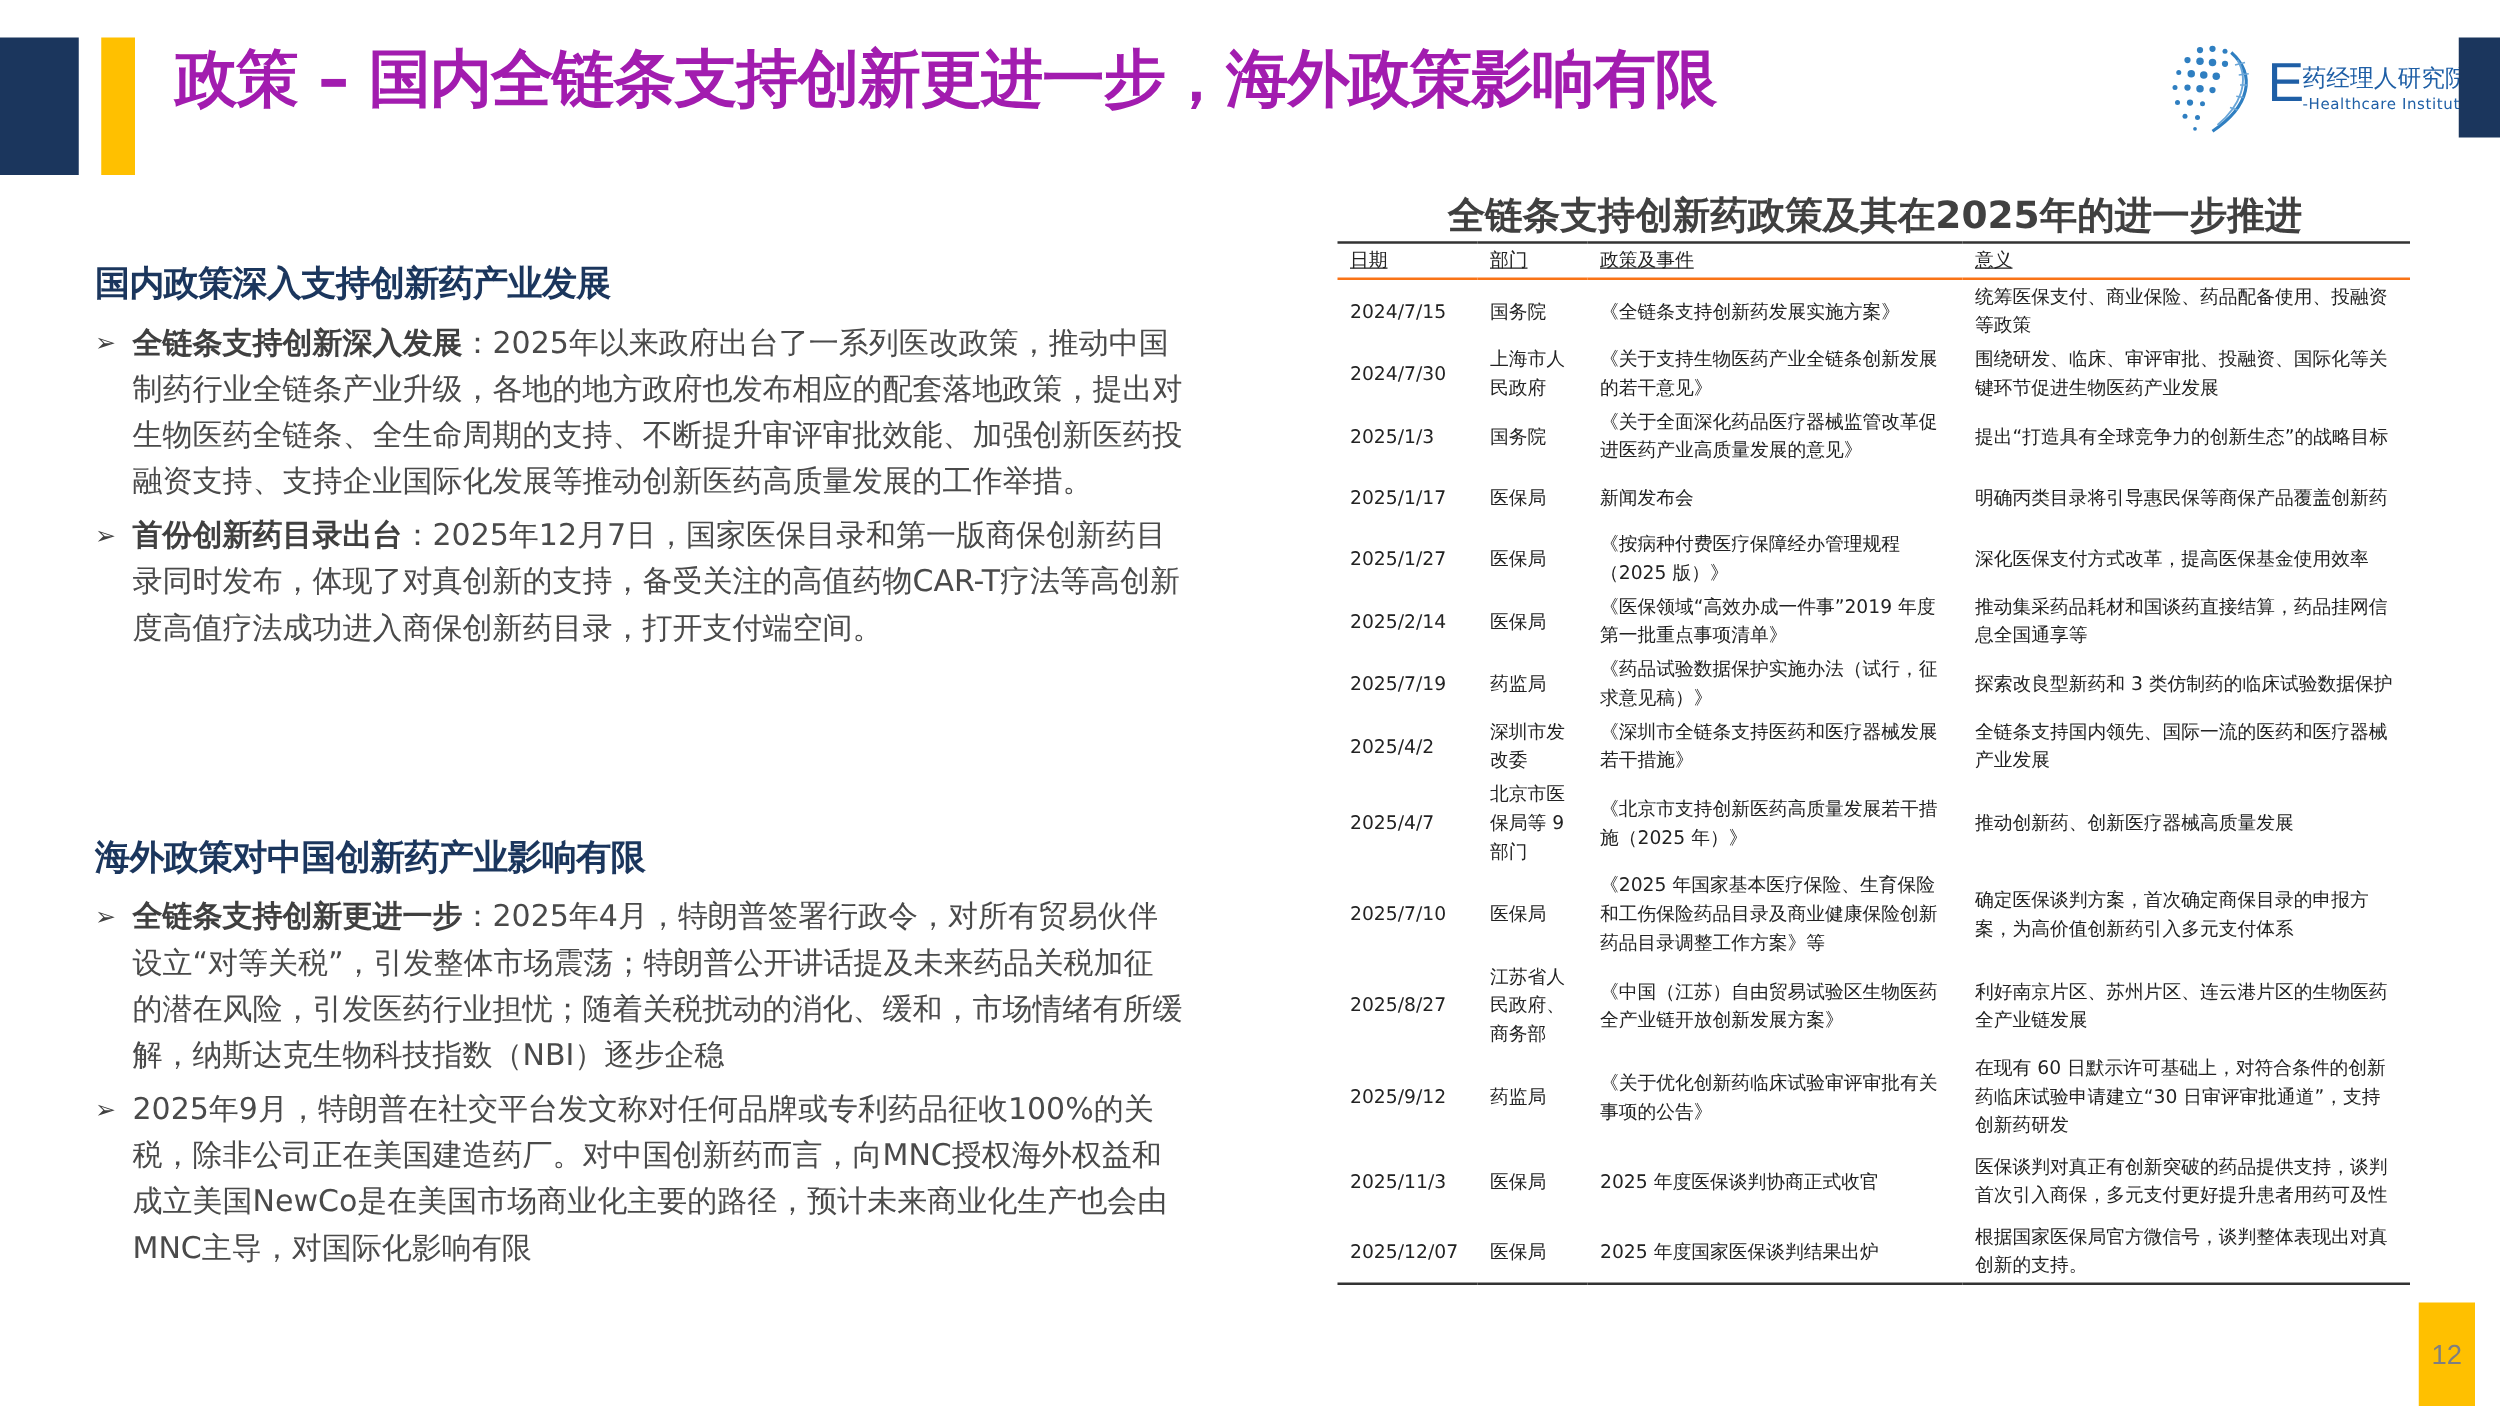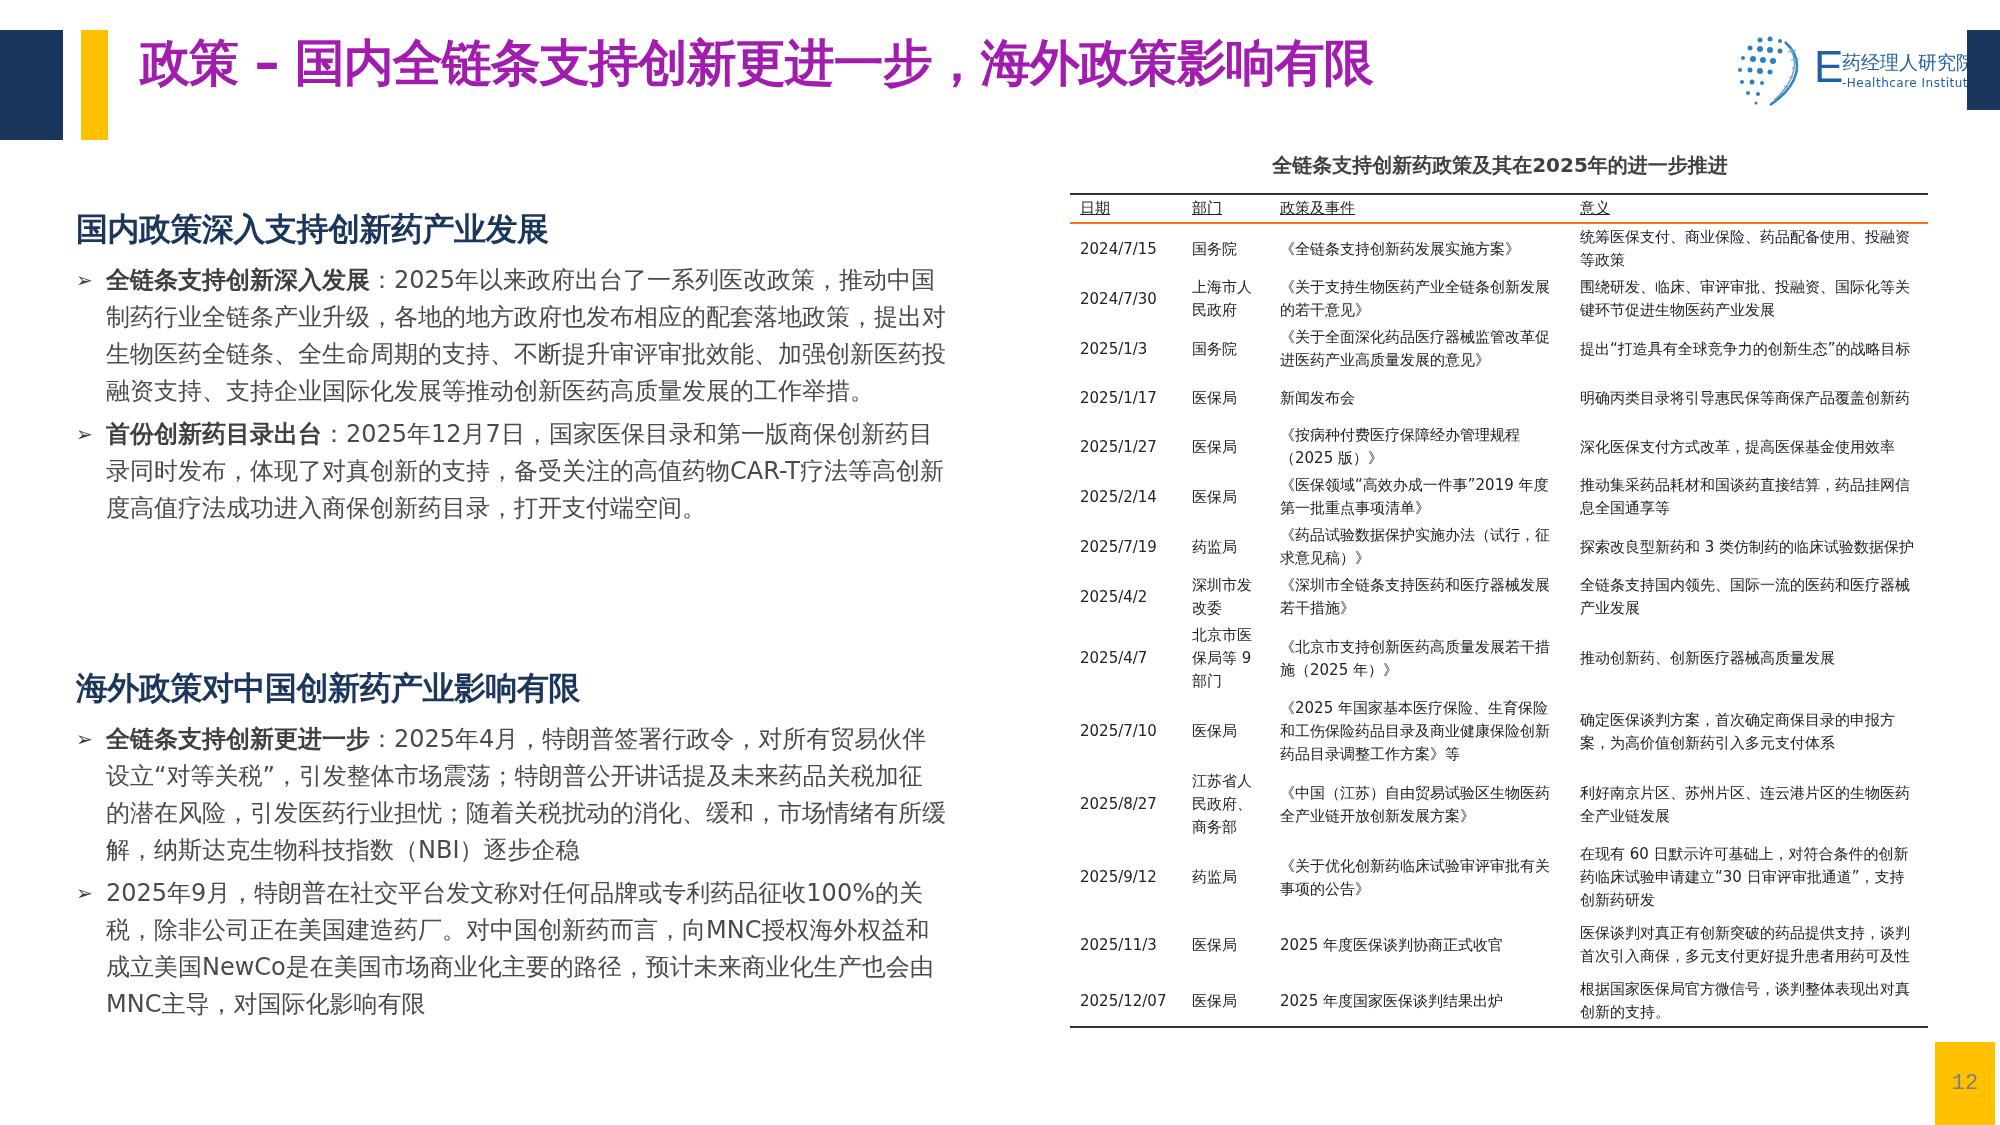--- a/index.html
+++ b/index.html
@@ -11,35 +11,35 @@
     .title { position: absolute; left: 140px; top: 30px; font-size: 50px; font-weight: bold; color: #a21caf; letter-spacing: -1px; white-space: nowrap; line-height: 66px; }
 
     .logo { position: absolute; left: 1730px; top: 30px; width: 240px; height: 80px; }
     .logo-globe { position: absolute; left: 0; top: 0; width: 80px; height: 80px; }
     .logo-e { position: absolute; left: 84px; top: 12px; font-size: 44px; color: #1f5fa6; font-family: "Liberation Sans", sans-serif; line-height: 50px; }
     .logo-cn { position: absolute; left: 112px; top: 20px; font-size: 19px; font-weight: normal; color: #1f5fa6; white-space: nowrap; }
     .logo-en { position: absolute; left: 112px; top: 46px; font-size: 12px; color: #1f5fa6; white-space: nowrap; letter-spacing: 0.5px; }
     .right-bar { position: absolute; left: 1967px; top: 30px; width: 33px; height: 80px; background: #1b365d; }
 
     .section { position: absolute; left: 76px; width: 870px; }
-    .section h2 { font-size: 32px; font-weight: bold; color: #1b365d; margin-bottom: 10px; letter-spacing: -0.5px; }
+    .section h2 { font-size: 28px; font-weight: bold; color: #1b365d; margin-bottom: 10px; letter-spacing: -0.5px; }
     .bullet { position: relative; padding-left: 30px; font-size: 24px; line-height: 37px; color: #4a4a4a; margin-bottom: 6px; }
     .bullet .arrow { position: absolute; left: 0; top: 0; font-size: 20px; color: #404040; }
     .bullet b { color: #404040; }
 
-    .table-title { position: absolute; left: 1070px; top: 152px; width: 860px; text-align: center; font-size: 20px; font-weight: bold; color: #404040; }
+    .table-title { position: absolute; left: 1070px; top: 152px; width: 860px; text-align: center; font-size: 30px; font-weight: bold; color: #404040; }
     .policy-table { position: absolute; left: 1070px; top: 193px; width: 858px; border-collapse: collapse; font-size: 15px; color: #222; }
     .policy-table th { text-align: left; font-weight: normal; padding: 4px 10px; border-top: 2px solid #333; border-bottom: 2px solid #f97316; font-size: 15px; height: 27px; text-decoration: underline; }
     .policy-table td { padding: 2px 10px; vertical-align: middle; line-height: 23px; }
     .policy-table tbody tr:last-child td { border-bottom: 2px solid #333; }
     .col-date { width: 112px; }
     .col-dept { width: 88px; }
     .col-policy { width: 300px; }
 
-    .page-num { position: absolute; left: 1935px; top: 1042px; width: 60px; height: 83px; background: #ffc000; color: #7f7f7f; font-size: 22px; display: flex; align-items: center; justify-content: center; font-family: Liberation Mono, monospace; }
+    .page-num { position: absolute; left: 1935px; top: 1042px; width: 45px; height: 83px; background: #ffc000; color: #7f7f7f; font-size: 22px; display: flex; align-items: center; justify-content: center; font-family: Liberation Sans, sans-serif; }
   </style>
 </head>
 <body>
 
 <div class="bar-navy"></div>
 <div class="bar-gold"></div>
 <h1 class="title">政策 – 国内全链条支持创新更进一步，海外政策影响有限</h1>
 
 <div class="logo">
   <svg class="logo-globe" viewBox="0 0 80 80">

